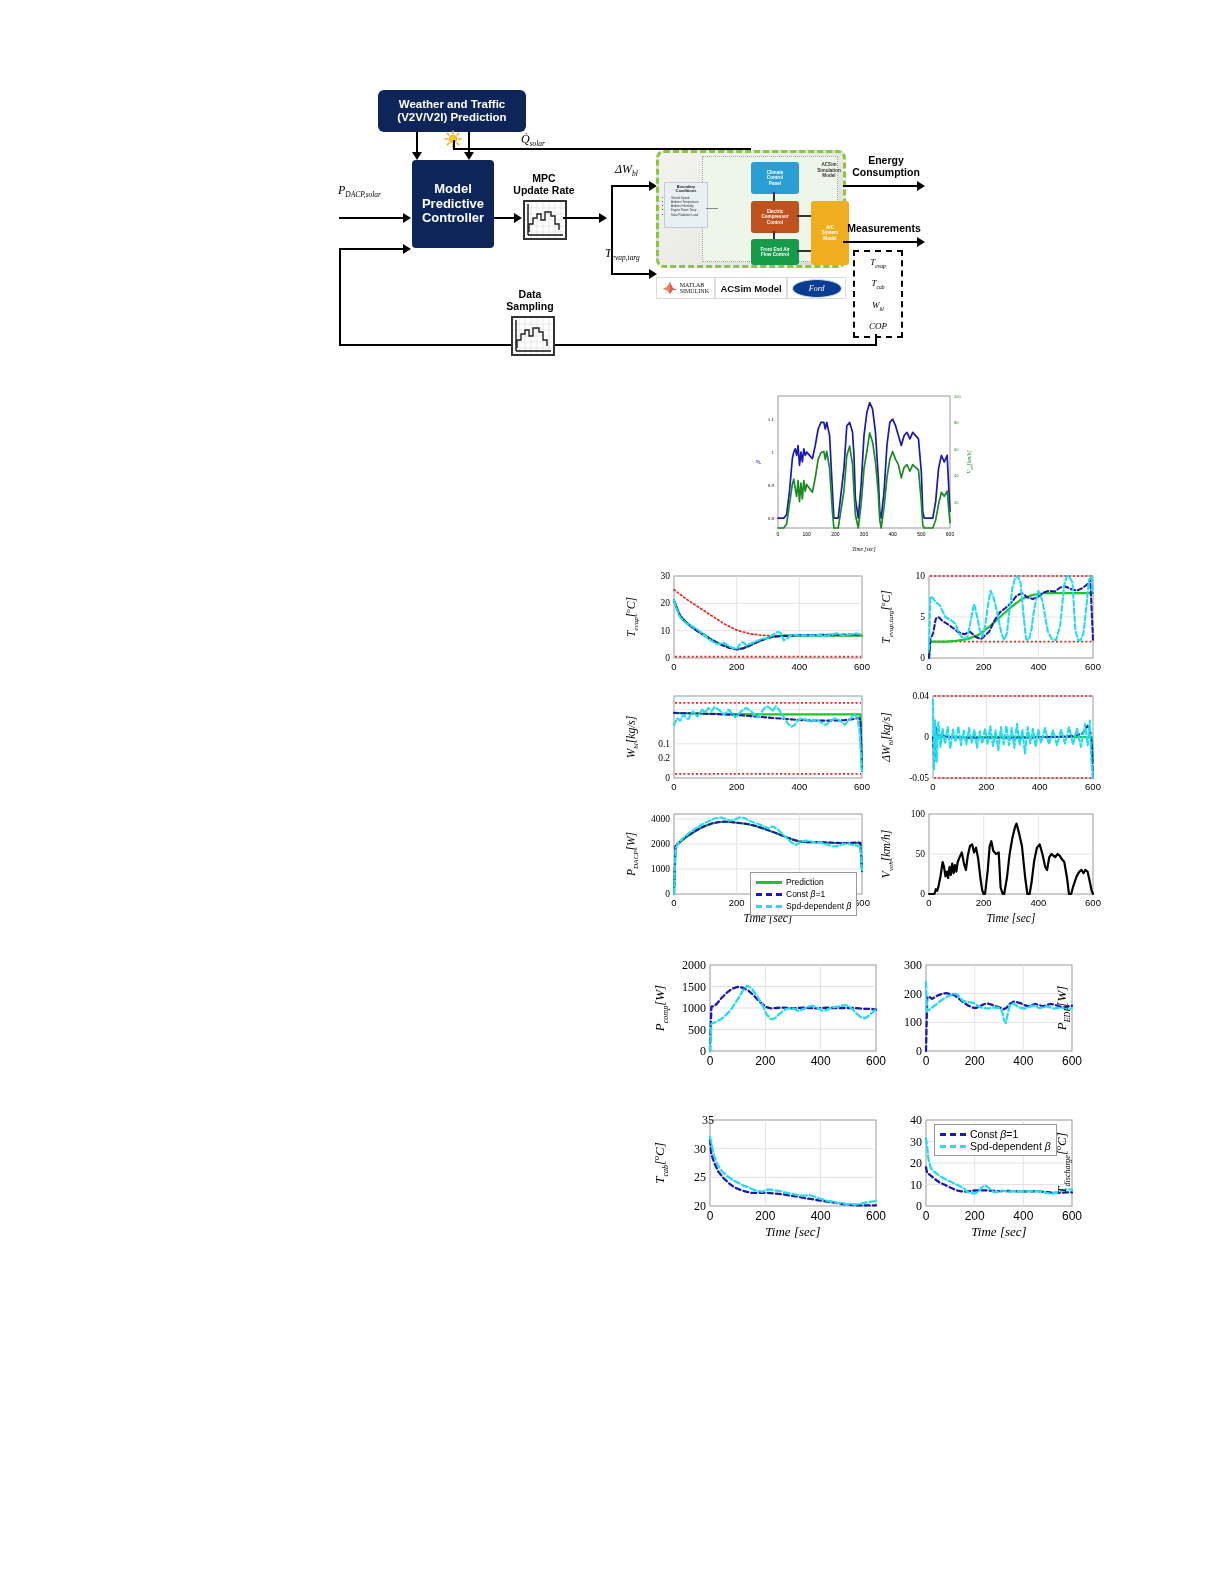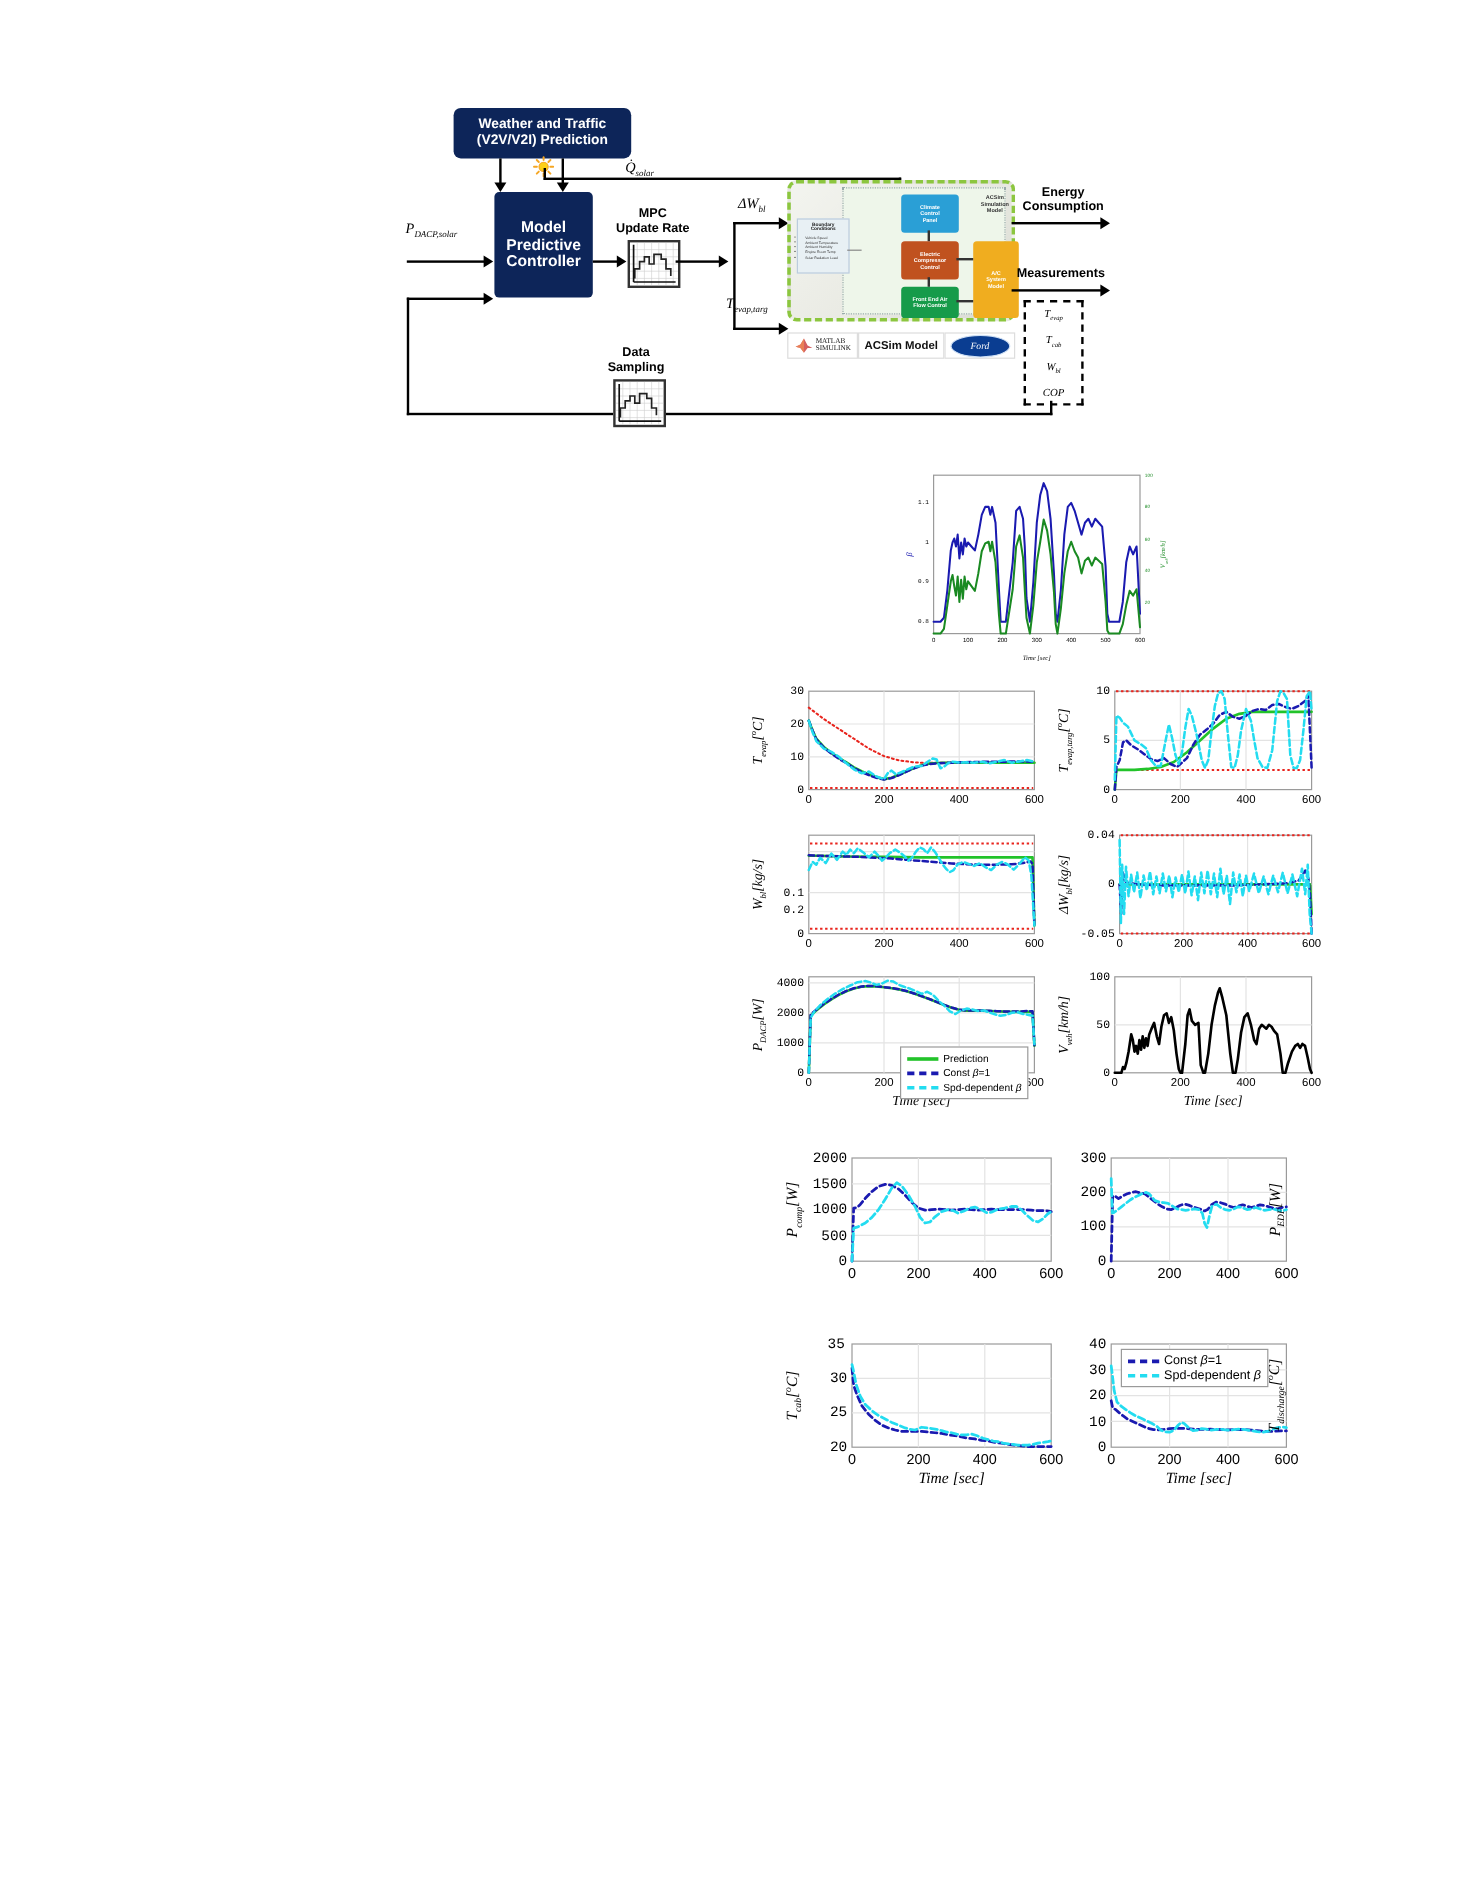--- a/index.html
+++ b/index.html
@@ -64,21 +64,21 @@
   #meas-box{position:absolute;left:522px;top:162px;width:46px;height:84px;
             border:2px dashed #000;background:#fff;display:flex;flex-direction:column;
             align-items:center;justify-content:space-around;
             font-family:"Liberation Serif",serif;font-style:italic;font-size:9px;}
 
   
   .plot{position:absolute;}
   .xtick{position:absolute;font-size:9px;color:#000;transform:translateX(-50%);
          font-family:"Liberation Sans",sans-serif;}
   .ytick{position:absolute;font-size:9px;color:#000;transform:translateY(-50%);
-         text-align:right;font-family:Liberation Mono, monospace;}
+         text-align:right;font-family:Liberation Serif, serif;}
   .xlab{position:absolute;font-family:"Liberation Serif",serif;font-style:italic;
         font-size:11px;text-align:center;}
   .ylab{position:absolute;font-family:"Liberation Serif",serif;font-style:italic;
         font-size:11px;transform-origin:0 0;transform:rotate(-90deg);white-space:nowrap;}
   .legend{position:absolute;border:1px solid #9a9a9a;background:#fff;
           padding:3px 5px;font-size:8.5px;font-family:"Liberation Sans",sans-serif;}
   .legrow{display:flex;align-items:center;gap:4px;height:12px;}
   .swatch{width:26px;height:0;border-top-width:3px;border-top-style:solid;}
   svg{display:block;}
   sub{font-size:.62em;}
@@ -523,21 +523,21 @@
         <polyline points="52,30.066666666666663 53.38333333333333,44.4 56.15,52.42666666666666 60.3,61.6 65.83333333333333,68.47999999999999 71.36666666666667,73.64000000000001 76.9,77.65333333333334 82.43333333333334,79.94666666666666 87.96666666666667,81.66666666666667 93.5,82.81333333333333 99.03333333333333,82.81333333333333 104.56666666666666,82.81333333333333 110.1,82.81333333333333 115.63333333333334,83.38666666666667 121.16666666666667,83.96 126.7,84.53333333333333 132.23333333333335,85.67999999999999 137.76666666666668,86.25333333333333 143.3,87.4 148.83333333333334,88.54666666666667 154.36666666666667,89.12 159.9,90.26666666666667 165.43333333333334,90.84 170.96666666666667,91.98666666666666 176.5,92.55999999999999 182.03333333333333,93.70666666666668 187.56666666666666,94.28 193.1,94.85333333333334 198.63333333333333,95.42666666666666 204.16666666666666,95.42666666666666 209.7,95.42666666666666 215.23333333333332,95.42666666666666 218,95.42666666666666" fill="none" stroke="#1a1ab0" stroke-width="2.3" stroke-linecap="round" stroke-linejoin="round" stroke-dasharray="4.9399999999999995,3.23"></polyline>
         <polyline points="52,27.200000000000003 53.10666666666667,31.786666666666676 55.32,43.25333333333334 58.916666666666664,53.573333333333345 63.06666666666666,60.45333333333334 68.6,65.61333333333333 74.13333333333333,69.62666666666667 79.66666666666666,72.49333333333333 85.2,75.35999999999999 90.73333333333333,77.65333333333334 96.26666666666667,79.94666666666666 100.41666666666667,81.09333333333332 104.56666666666666,81.66666666666667 107.33333333333333,80.52000000000001 110.1,79.37333333333333 114.25,79.94666666666666 118.4,80.52000000000001 122.55,81.09333333333332 126.7,82.24000000000001 130.85,83.38666666666667 135,83.96 139.15,85.10666666666667 143.3,85.67999999999999 147.45,85.67999999999999 151.6,85.10666666666667 155.75,86.25333333333333 158.51666666666668,87.4 161.28333333333333,88.54666666666667 165.43333333333334,89.69333333333333 169.58333333333334,90.84 173.73333333333332,91.41333333333333 177.88333333333333,92.55999999999999 182.03333333333333,93.13333333333334 186.18333333333334,93.70666666666668 190.33333333333334,94.28 194.48333333333332,94.28 198.63333333333333,94.28 202.78333333333333,93.70666666666668 206.93333333333334,92.55999999999999 211.08333333333334,91.98666666666666 215.23333333333332,91.41333333333333 218,90.84" fill="none" stroke="#23dcf0" stroke-width="2.3" stroke-linecap="round" stroke-linejoin="round" stroke-dasharray="5.699999999999999,3.04"></polyline>
       </svg>
       <div class="xtick" style="left: 52px; top: 99px; font-size: 12px;">0</div>
       <div class="xtick" style="left: 107.333px; top: 99px; font-size: 12px;">200</div>
       <div class="xtick" style="left: 162.667px; top: 99px; font-size: 12px;">400</div>
       <div class="xtick" style="left: 218px; top: 99px; font-size: 12px;">600</div>
       <div class="ytick" style="right: 180px; top: 96px; font-size: 12px;">20</div>
       <div class="ytick" style="right: 180px; top: 67.3333px; font-size: 12px;">25</div>
       <div class="ytick" style="right: 180px; top: 38.6667px; font-size: 12px;">30</div>
-      <div class="ytick" style="right: 182px; top: 10px; font-size: 12px; text-align: center;">35</div>
+      <div class="ytick" style="right: 172px; top: 10px; font-size: 12px; text-align: center;">35</div>
       <div class="ylab" style="left: 12px; top: 53px; transform: rotate(-90deg) translate(-50%, -100%); font-size: 13px;"><i>T<sub>cab</sub></i>[<i><sup>o</sup>C</i>]</div>
       <div class="xlab" style="left: 52px; width: 166px; top: 114px; font-size: 13px;">Time [<i>sec</i>]</div>
     </div>
     <div class="plot" style="left: 882px; top: 1110px; width: 200px; height: 118px;">
       <svg width="200" height="118">
         <rect x="44" y="10" width="146" height="86" fill="#fff" stroke="#9a9a9a" stroke-width="1"></rect>
         <line x1="92.66666666666666" x2="92.66666666666666" y1="10" y2="96" stroke="#e3e3e3" stroke-width="1"></line>
         <line x1="141.33333333333331" x2="141.33333333333331" y1="10" y2="96" stroke="#e3e3e3" stroke-width="1"></line>
         <line y1="74.5" y2="74.5" x1="44" x2="190" stroke="#e3e3e3" stroke-width="1"></line>
         <line y1="53" y2="53" x1="44" x2="190" stroke="#e3e3e3" stroke-width="1"></line>

